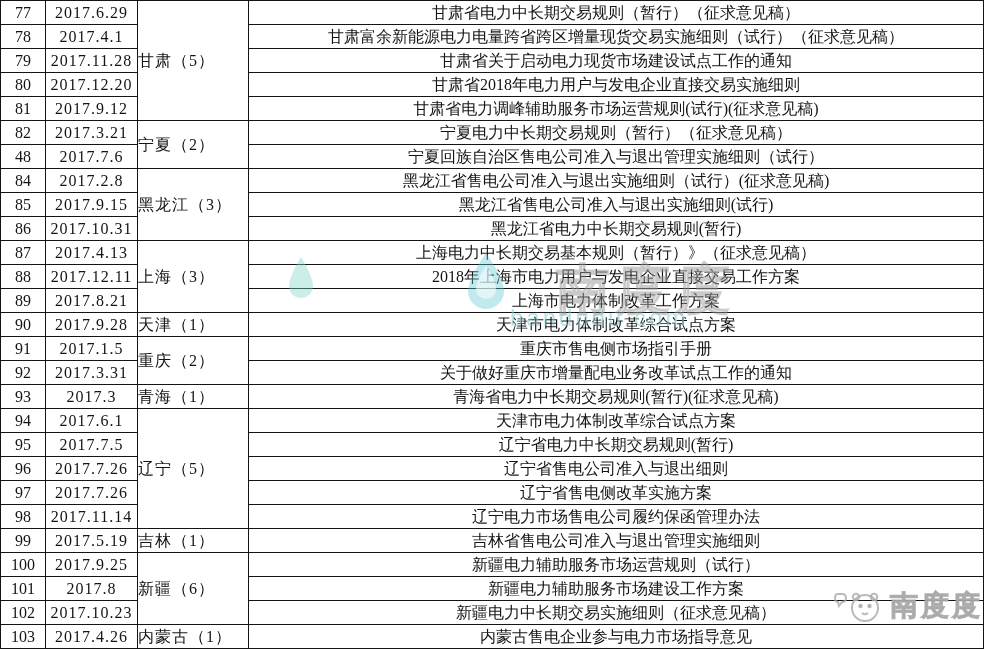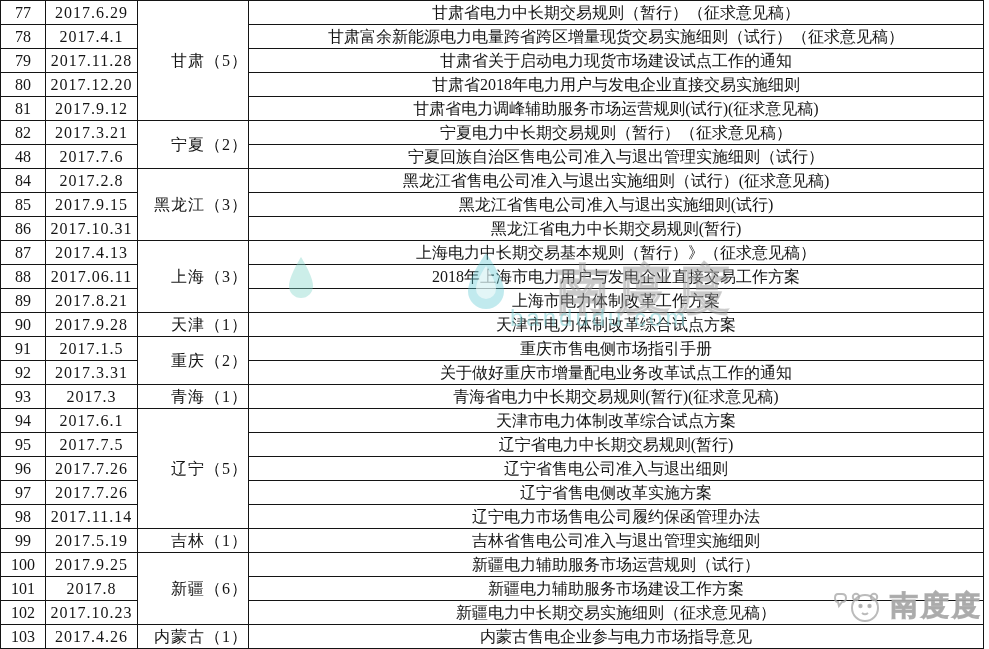--- a/index.html
+++ b/index.html
@@ -26,21 +26,21 @@
     height: 23px;
     line-height: 23px;
     font-size: 16px;
     color: #141414;
     padding: 0;
     overflow: hidden;
     white-space: nowrap;
   }
   td.cell-no { text-align: center; }
   td.cell-date { text-align: center; letter-spacing: 1px; }
-  td.cell-province { text-align: right; letter-spacing: 1px; }
+  td.cell-province { text-align: left; letter-spacing: 1px; }
   td.cell-title { text-align: center; padding-left: 5px; }
 
   
   .wm-center {
     position: absolute;
     left: 288px; top: 248px;
     width: 520px; height: 90px;
     pointer-events: none;
     z-index: 5;
   }
@@ -152,21 +152,21 @@
           <td class="cell-title">黑龙江省电力中长期交易规则(暂行)</td>
         </tr>
         <tr>
           <td class="cell-no">87</td>
           <td class="cell-date">2017.4.13</td>
           <td class="cell-province" rowspan="3">上海（3）</td>
           <td class="cell-title">上海电力中长期交易基本规则（暂行）》（征求意见稿）</td>
         </tr>
         <tr>
           <td class="cell-no">88</td>
-          <td class="cell-date">2017.06.11</td>
+          <td class="cell-date">2017.12.11</td>
           <td class="cell-title">2018年上海市电力用户与发电企业直接交易工作方案</td>
         </tr>
         <tr>
           <td class="cell-no">89</td>
           <td class="cell-date">2017.8.21</td>
           <td class="cell-title">上海市电力体制改革工作方案</td>
         </tr>
         <tr>
           <td class="cell-no">90</td>
           <td class="cell-date">2017.9.28</td>

